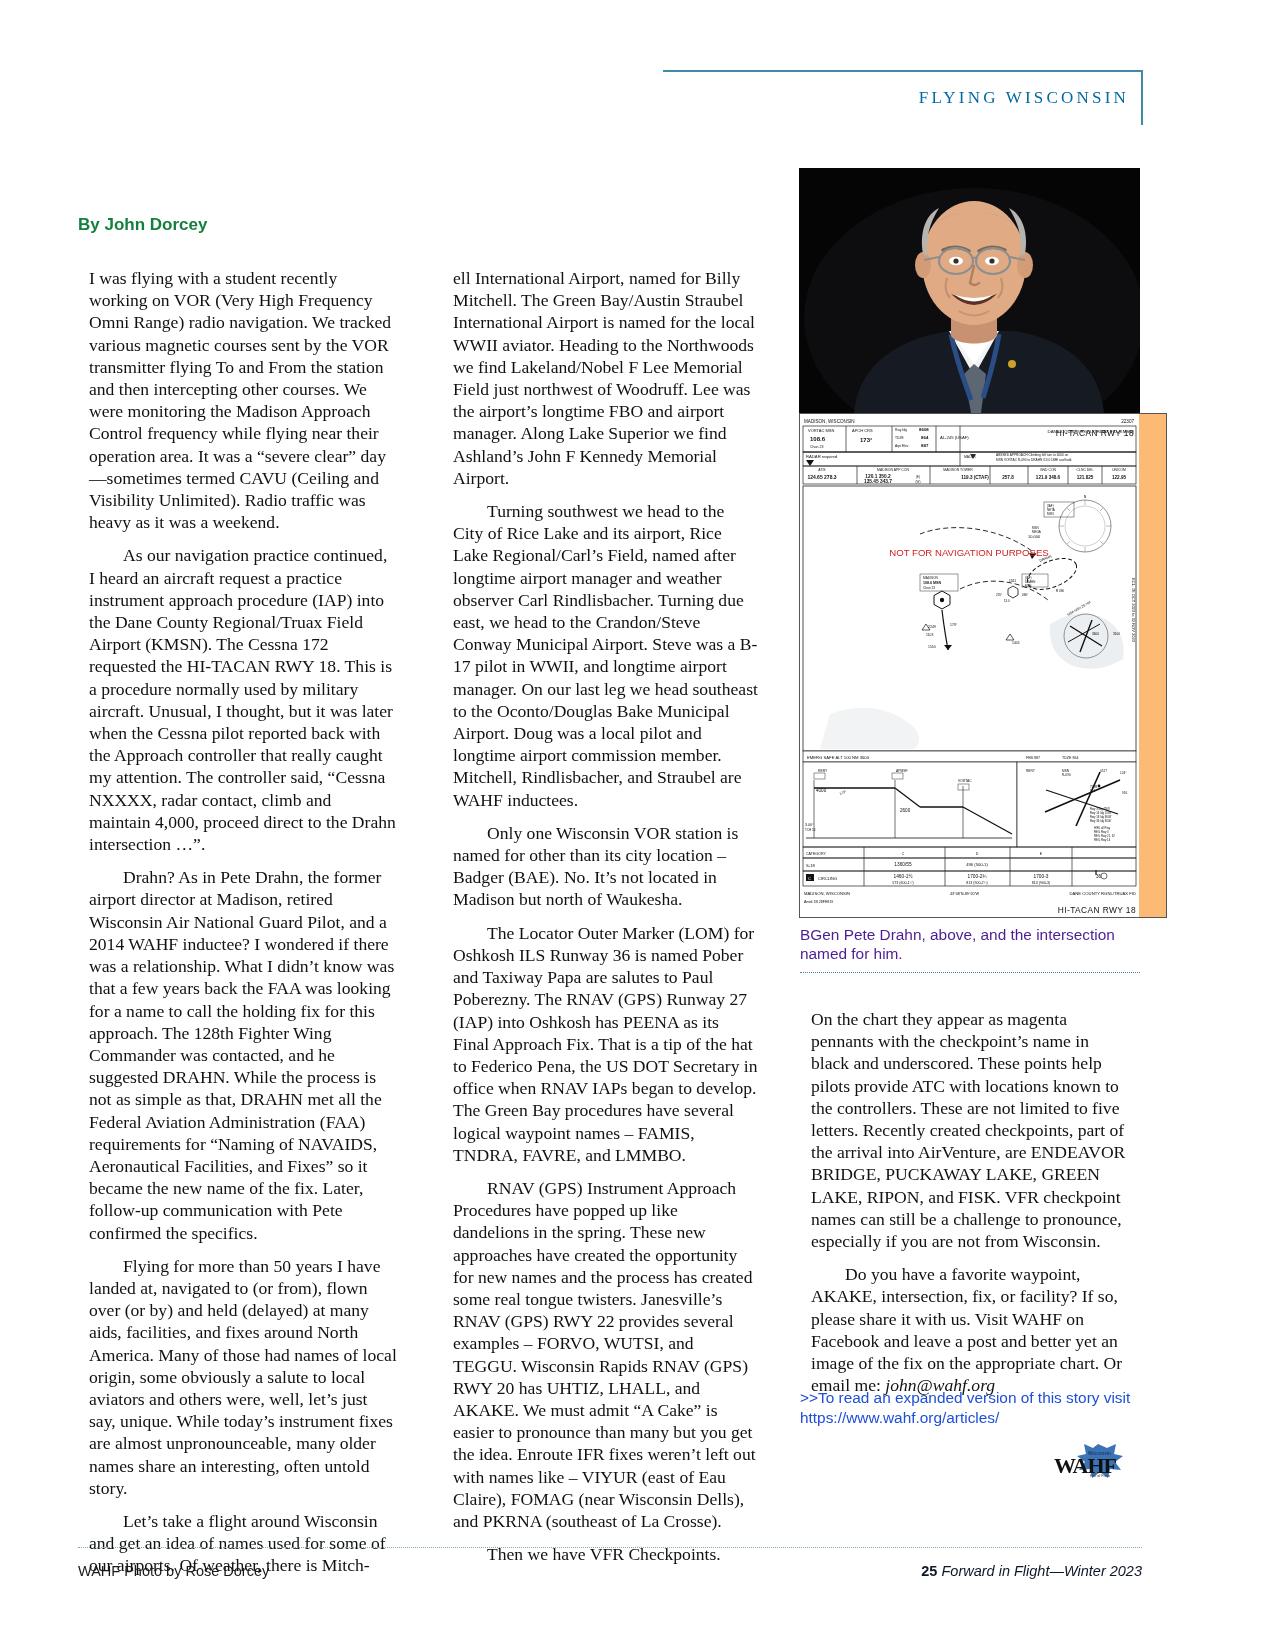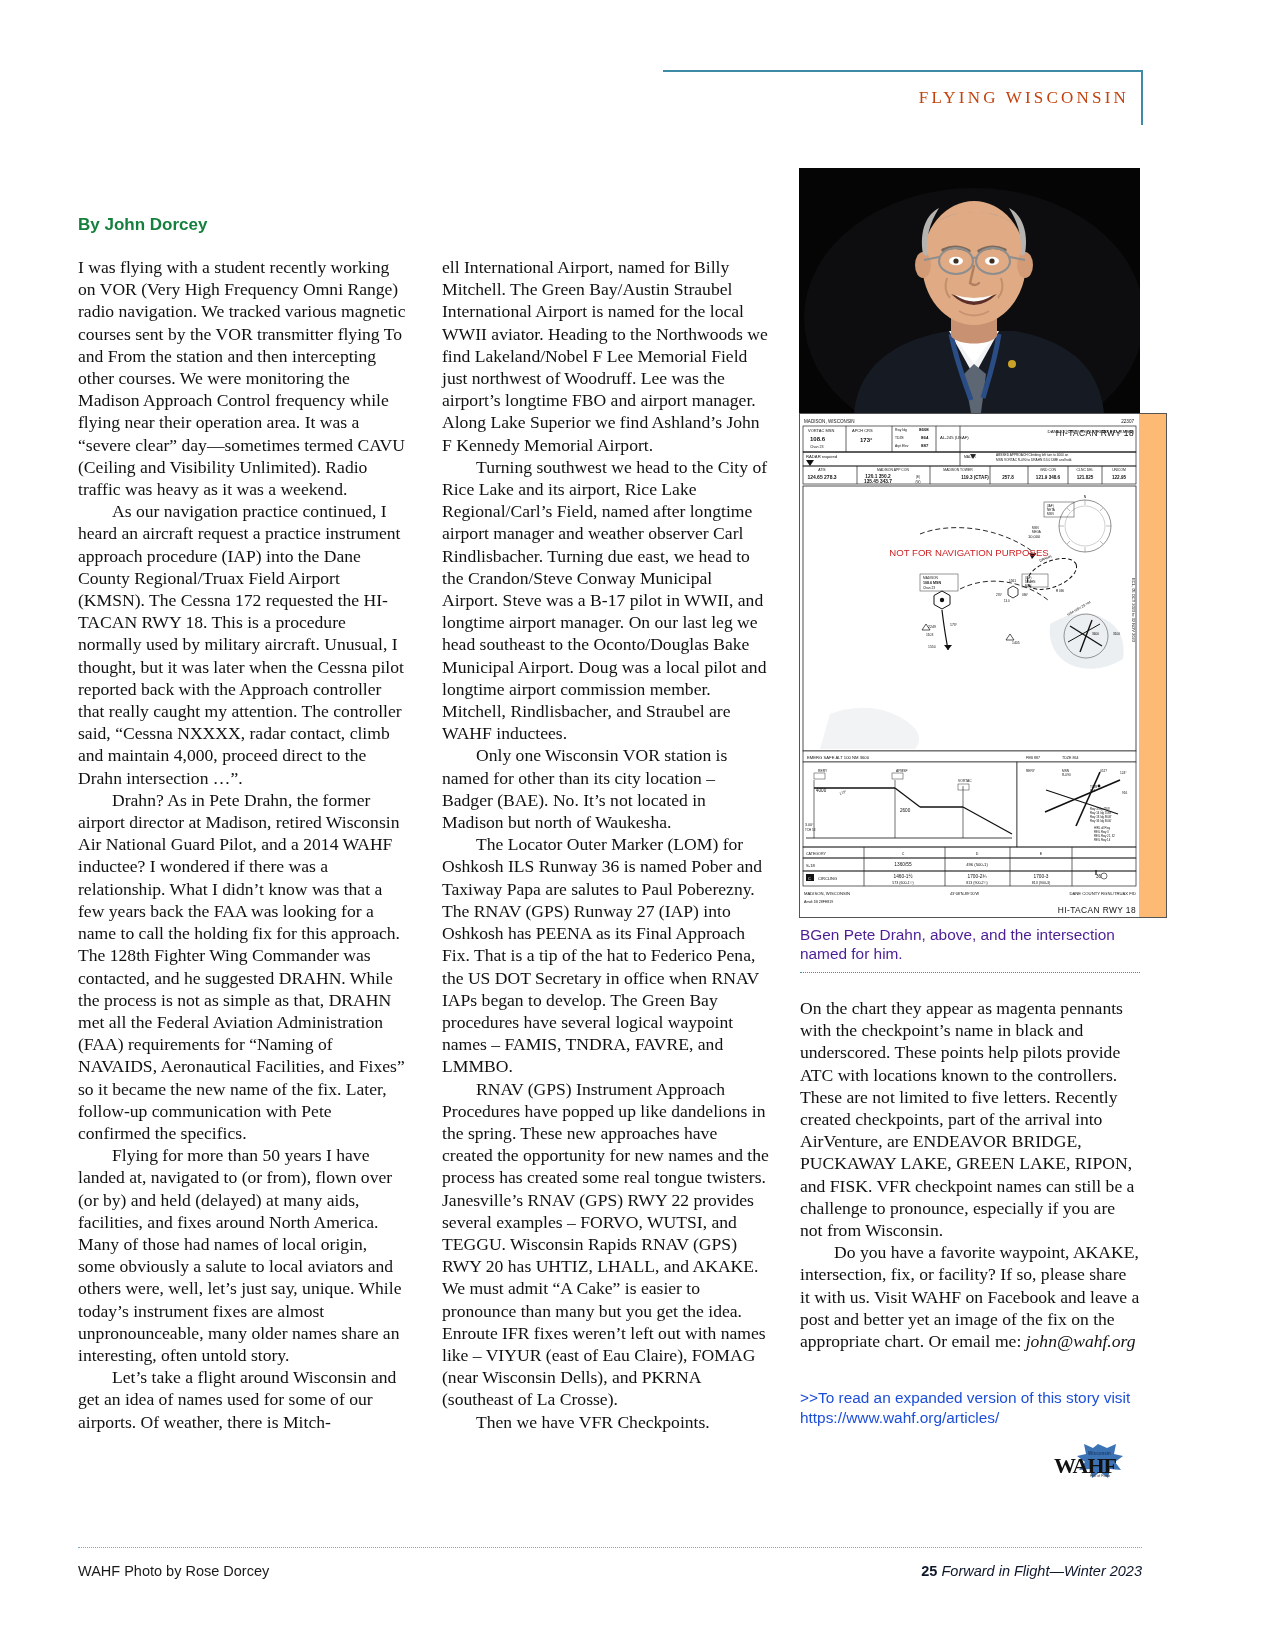--- a/index.html
+++ b/index.html
@@ -48,21 +48,21 @@
     height: 55px;
     background: #3e8ba8;
   }
   .runhead-text {
     position: absolute;
     right: 14px;
     top: 18px;
     font-family: "Liberation Serif", serif;
     font-size: 17px;
     letter-spacing: 3.2px;
-    color: #c2410c;
+    color: #0369a1;
     white-space: nowrap;
     margin-left: 23px;
   }
 
   
   .headline {
     position: absolute;
     left: 78px;
     top: 168px;
     width: 700px;
@@ -86,21 +86,21 @@
   .col {
     position: absolute;
     font-family: "Liberation Serif", serif;
     font-size: 17.6px;
     line-height: 22.2px;
     text-align: left;
     color: #111;
     hyphens: none;
   }
   .col p {
-    margin: 0;
+    margin: 11px;
     text-indent: 34px;
   }
   .col p.noindent { text-indent: 0; }
 
   #col1 { left: 78px; top: 256px; width: 330px; }
   #col2 { left: 442px; top: 256px; width: 327px; }
   #col3-bottom { left: 800px; top: 997px; width: 340px; }
 
   
   .photo {

